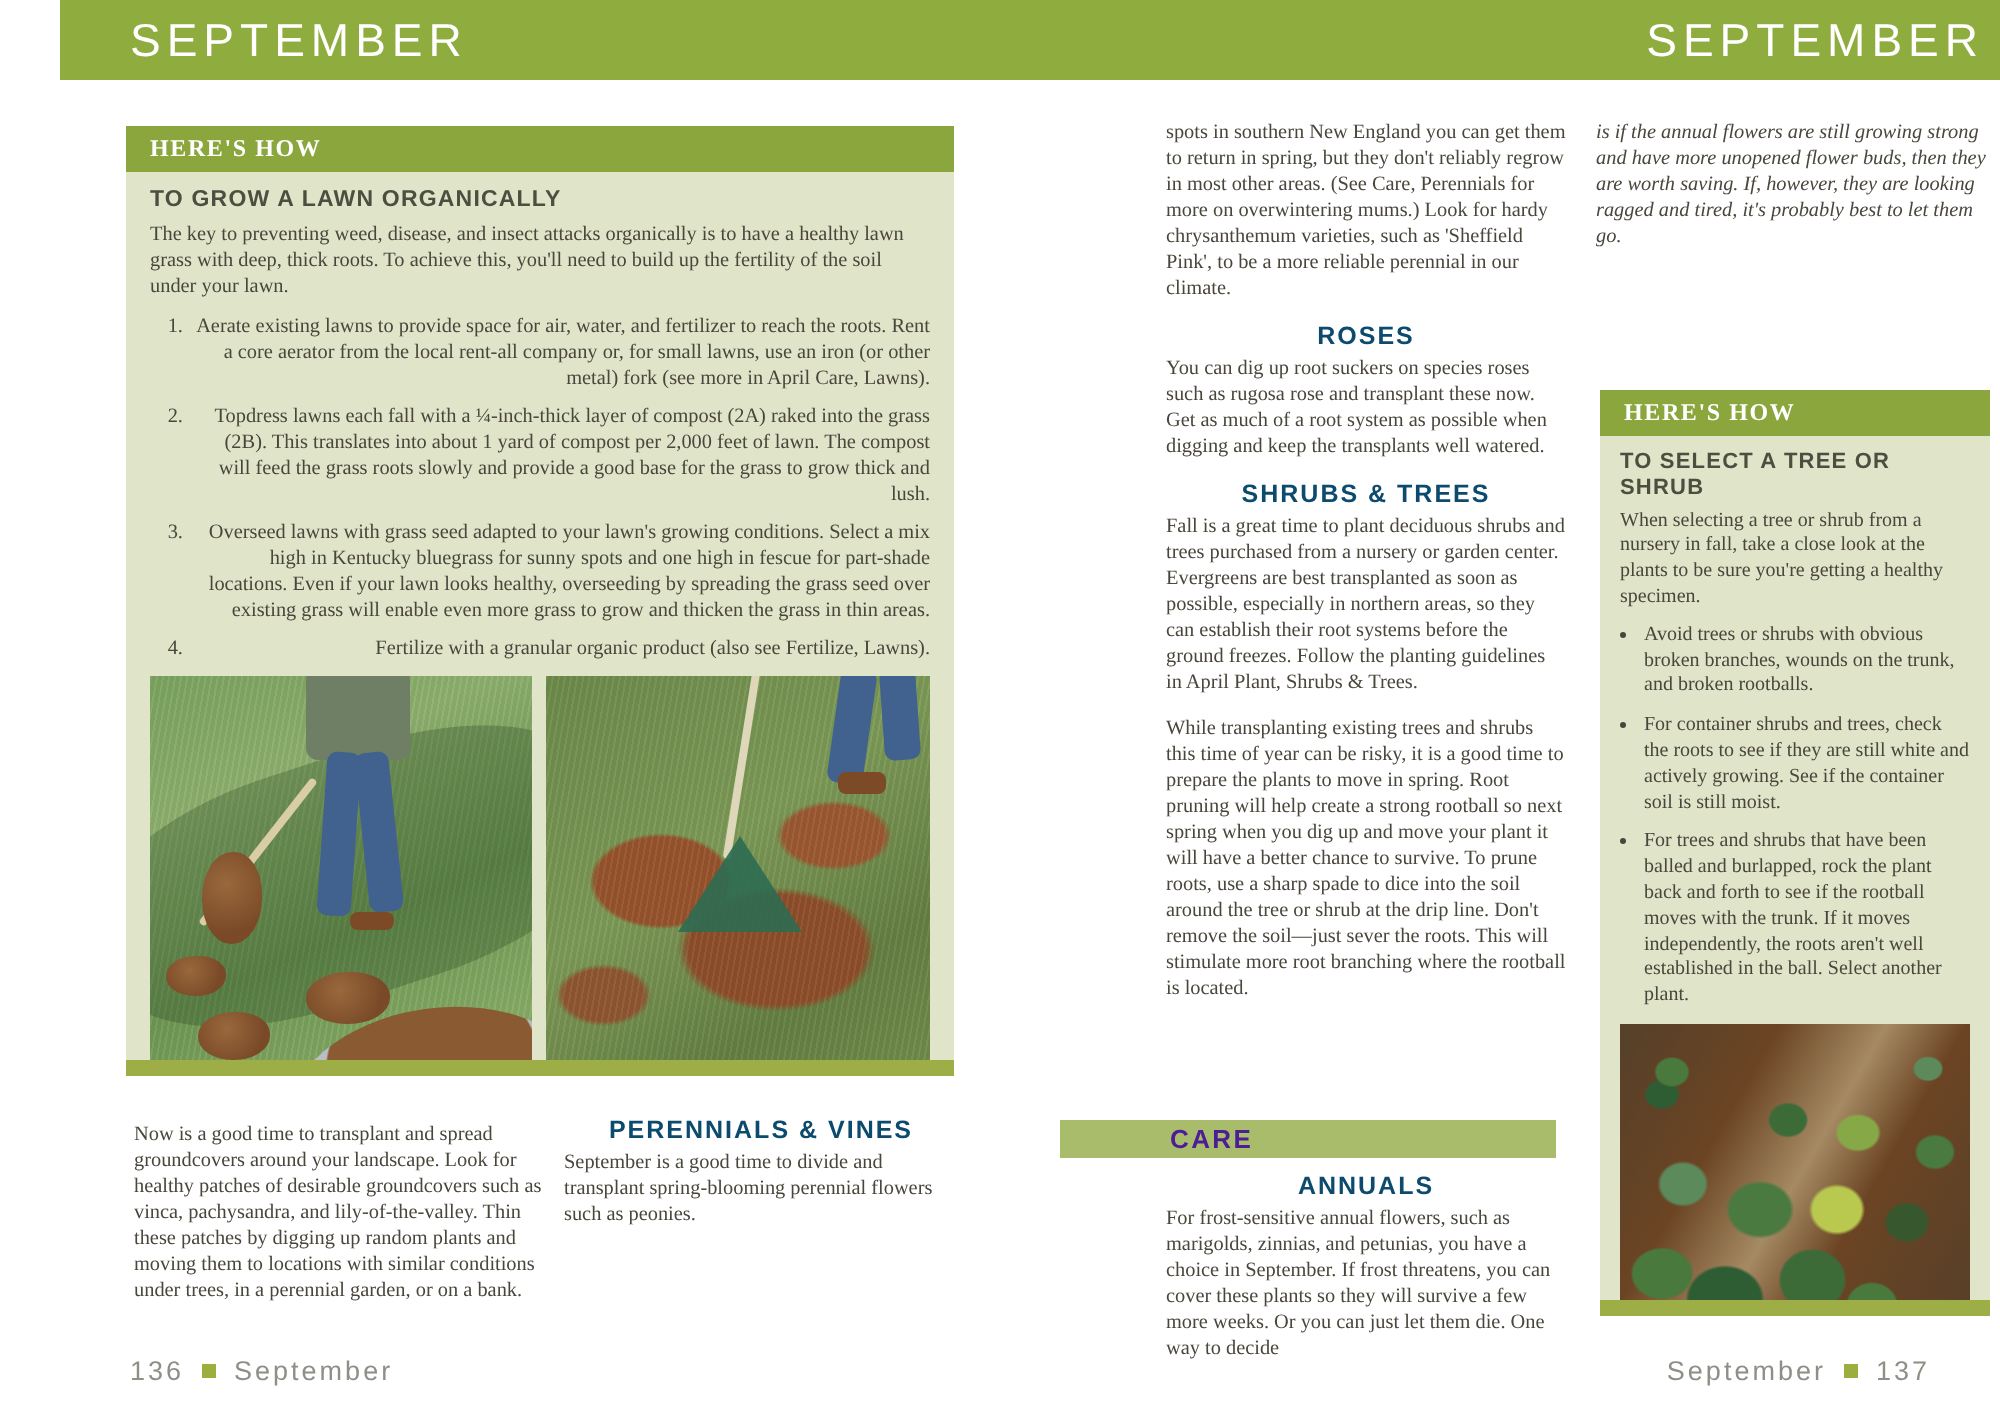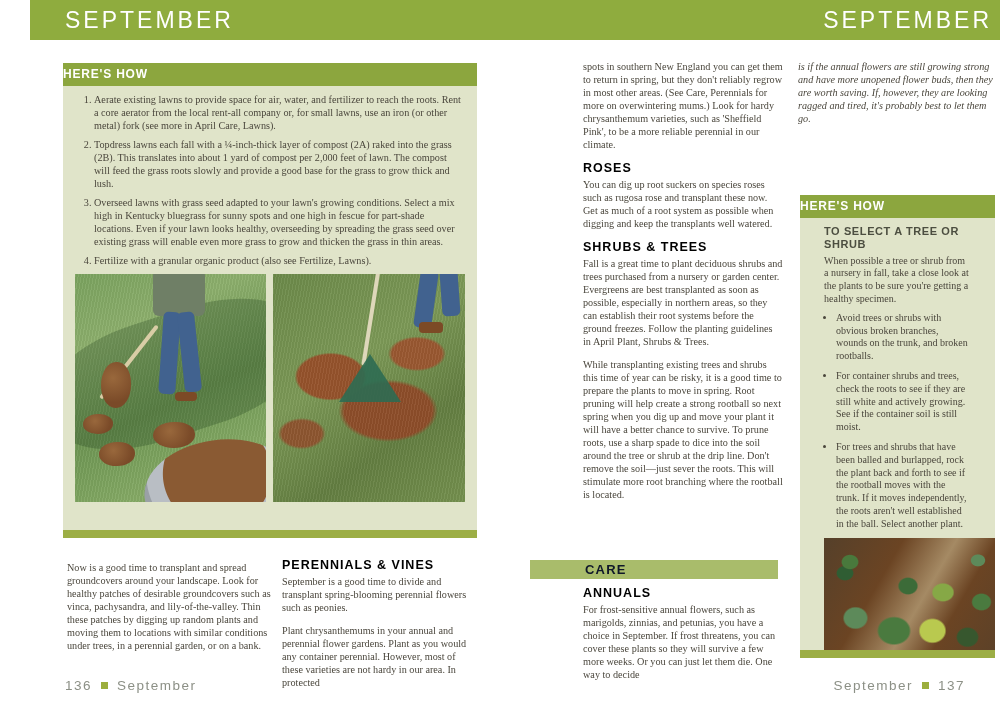--- a/index.html
+++ b/index.html
@@ -11,34 +11,34 @@
   .topbar{left:0;top:0;width:1000px;height:40px;background:#8fac3e;}
   .month-title{position:absolute;top:7px;font-family:"Liberation Sans",sans-serif;
        font-weight:400;font-size:23px;letter-spacing:3px;color:#ffffff;}
   .month-title.left{left:35px;}
   .month-title.right{right:38px;}
 
   
   .body-text{font-size:10.2px;line-height:13px;color:#4a463c;text-align:left;}
   .body-text p{margin:0 0 10px 0;}
   .sec-head{font-family:"Liberation Sans",sans-serif;font-size:12.5px;font-weight:bold;
-       letter-spacing:1px;color:#000000;margin:0 0 3px 0;}
+       letter-spacing:1px;color:#0c4a6e;margin:0 0 3px 0;text-align:center;}
 
   
   .howto-box{background:#e0e4c9;overflow:hidden;}
   .howto-banner{height:23px;background:#8ca63e;color:#ffffff;
-       font-family:Liberation Sans, sans-serif;font-weight:bold;font-size:12px;
-       letter-spacing:.8px;line-height:23px;padding-left:0;}
+       font-family:Liberation Serif, serif;font-weight:bold;font-size:12px;
+       letter-spacing:.8px;line-height:23px;padding-left:12px;}
   .howto-strip{position:absolute;left:0;right:0;bottom:0;height:8px;background:#9cae45;}
   .howto-title{font-family:"Liberation Sans",sans-serif;font-weight:bold;font-size:11.5px;
        letter-spacing:.6px;color:#4c4e40;margin:8px 0 5px 0;}
 
   .box-left{left:33px;top:63px;width:414px;height:475px;}
   .box-left .inner{padding:0 12px;}
-  .box-left ol{margin:7px 0 0 0;padding:0 0 0 19px;}
+  .box-left ol{margin:7px 0 0 0;padding:0 0 0 19px;text-align:right;}
   .box-left ol li{margin:0 0 6px 0;}
 
   
   .photo-row{display:flex;gap:7px;margin-top:7px;}
   .photo{position:relative;height:228px;overflow:hidden;}
   .photo-2a{width:191px;background:
        linear-gradient(155deg,#7ba35f 0%,#8db06d 25%,#6f9754 55%,#86ab66 80%,#79a05c 100%);}
   .photo-2b{width:192px;background:
        radial-gradient(60px 40px at 30% 45%,#96532c 0 55%,transparent 60%),
        radial-gradient(80px 50px at 60% 60%,#8e4e2a 0 55%,transparent 62%),
@@ -75,29 +75,29 @@
   .leg-2b1{right:30px;top:-4px;width:18px;height:58px;transform:rotate(8deg);}
   .leg-2b2{right:6px;top:-4px;width:18px;height:46px;transform:rotate(-4deg);}
   .shoe-2b{right:22px;top:48px;width:24px;height:11px;}
 
   
   .col-ground{left:37px;top:561px;width:208px;}
   .col-perennials{left:252px;top:558px;width:197px;}
 
   
   .col-mid{left:553px;top:60px;width:200px;}
-  .care-bar{left:500px;top:560px;width:248px;height:19px;background:#a9bc6b;color:#0f172a;
+  .care-bar{left:500px;top:560px;width:248px;height:19px;background:#a9bc6b;color:#4c1d95;
        font-family:"Liberation Sans",sans-serif;font-weight:bold;font-size:13px;
        letter-spacing:1.2px;line-height:19px;padding-left:55px;box-sizing:border-box;}
   .col-annuals{left:553px;top:586px;width:200px;}
 
   
   .col-right{left:768px;top:60px;width:197px;font-style:italic;}
   .box-right{left:770px;top:195px;width:195px;height:463px;}
-  .box-right .inner{padding:0 24px;font-size:10px;line-height:12.8px;}
+  .box-right .inner{padding:0 10px;font-size:10px;line-height:12.8px;}
   .box-right .howto-title{font-size:11px;margin:7px 0 4px 0;}
   .box-right ul{margin:6px 0 0 0;padding:0 0 0 12px;}
   .box-right ul li{margin:0 0 7px 0;}
   .nursery-photo{position:relative;width:175px;height:160px;margin:2px auto 0 auto;overflow:hidden;
        background:
        radial-gradient(24px 20px at 12% 78%,#49793c 0 60%,transparent 66%),
        radial-gradient(30px 26px at 30% 86%,#2f5d33 0 60%,transparent 66%),
        radial-gradient(26px 24px at 55% 80%,#3c6b38 0 60%,transparent 66%),
        radial-gradient(20px 18px at 72% 88%,#49793c 0 60%,transparent 66%),
        radial-gradient(22px 20px at 62% 58%,#b9c94f 0 55%,transparent 64%),
@@ -124,20 +124,22 @@
 <body>
 
 <div class="abs topbar">
   <div class="month-title left">SEPTEMBER</div>
   <div class="month-title right">SEPTEMBER</div>
 </div>
 
 <div class="abs howto-box box-left">
   <div class="howto-banner">HERE'S HOW</div>
   <div class="inner">
+    <div class="howto-title">TO GROW A LAWN ORGANICALLY</div>
+    <div class="body-text">The key to preventing weed, disease, and insect attacks organically is to have a healthy lawn grass with deep, thick roots. To achieve this, you'll need to build up the fertility of the soil under your lawn.</div>
     <ol class="body-text">
       <li>Aerate existing lawns to provide space for air, water, and fertilizer to reach the roots. Rent a core aerator from the local rent-all company or, for small lawns, use an iron (or other metal) fork (see more in April Care, Lawns).</li>
       <li>Topdress lawns each fall with a ¼-inch-thick layer of compost (2A) raked into the grass (2B). This translates into about 1 yard of compost per 2,000 feet of lawn. The compost will feed the grass roots slowly and provide a good base for the grass to grow thick and lush.</li>
       <li>Overseed lawns with grass seed adapted to your lawn's growing conditions. Select a mix high in Kentucky bluegrass for sunny spots and one high in fescue for part-shade locations. Even if your lawn looks healthy, overseeding by spreading the grass seed over existing grass will enable even more grass to grow and thicken the grass in thin areas.</li>
       <li>Fertilize with a granular organic product (also see Fertilize, Lawns).</li>
     </ol>
     <div class="photo-row">
       <div class="photo photo-2a">
         <div class="tex"></div>
         <div class="shade"></div>
@@ -167,21 +169,20 @@
   </div>
   <div class="howto-strip"></div>
 </div>
 
 <div class="abs body-text col-ground">Now is a good time to transplant and spread groundcovers around your landscape. Look for healthy patches of desirable groundcovers such as vinca, pachysandra, and lily-of-the-valley. Thin these patches by digging up random plants and moving them to locations with similar conditions under trees, in a perennial garden, or on a bank.</div>
 
 <div class="abs col-perennials">
   <div class="sec-head">PERENNIALS &amp; VINES</div>
   <div class="body-text">
     <p>September is a good time to divide and transplant spring-blooming perennial flowers such as peonies.</p>
-    <p>Plant chrysanthemums in your annual and perennial flower gardens. Plant as you would any container perennial. However, most of these varieties are not hardy in our area. In protected</p>
   </div>
 </div>
 
 <div class="abs col-mid">
   <div class="body-text">
     <p>spots in southern New England you can get them to return in spring, but they don't reliably regrow in most other areas. (See Care, Perennials for more on overwintering mums.) Look for hardy chrysanthemum varieties, such as 'Sheffield Pink', to be a more reliable perennial in our climate.</p>
   </div>
   <div class="sec-head">ROSES</div>
   <div class="body-text">
     <p>You can dig up root suckers on species roses such as rugosa rose and transplant these now. Get as much of a root system as possible when digging and keep the transplants well watered.</p>
@@ -203,21 +204,21 @@
 </div>
 
 <div class="abs col-right body-text">
   <p>is if the annual flowers are still growing strong and have more unopened flower buds, then they are worth saving. If, however, they are looking ragged and tired, it's probably best to let them go.</p>
 </div>
 
 <div class="abs howto-box box-right">
   <div class="howto-banner">HERE'S HOW</div>
   <div class="inner body-text">
     <div class="howto-title">TO SELECT A TREE OR SHRUB</div>
-    <div>When possible a tree or shrub from a nursery in fall, take a close look at the plants to be sure you're getting a healthy specimen.</div>
+    <div>When selecting a tree or shrub from a nursery in fall, take a close look at the plants to be sure you're getting a healthy specimen.</div>
     <ul>
       <li>Avoid trees or shrubs with obvious broken branches, wounds on the trunk, and broken rootballs.</li>
       <li>For container shrubs and trees, check the roots to see if they are still white and actively growing. See if the container soil is still moist.</li>
       <li>For trees and shrubs that have been balled and burlapped, rock the plant back and forth to see if the rootball moves with the trunk. If it moves independently, the roots aren't well established in the ball. Select another plant.</li>
     </ul>
     <div class="nursery-photo"></div>
 
   </div>
   <div class="howto-strip"></div>
 </div>

